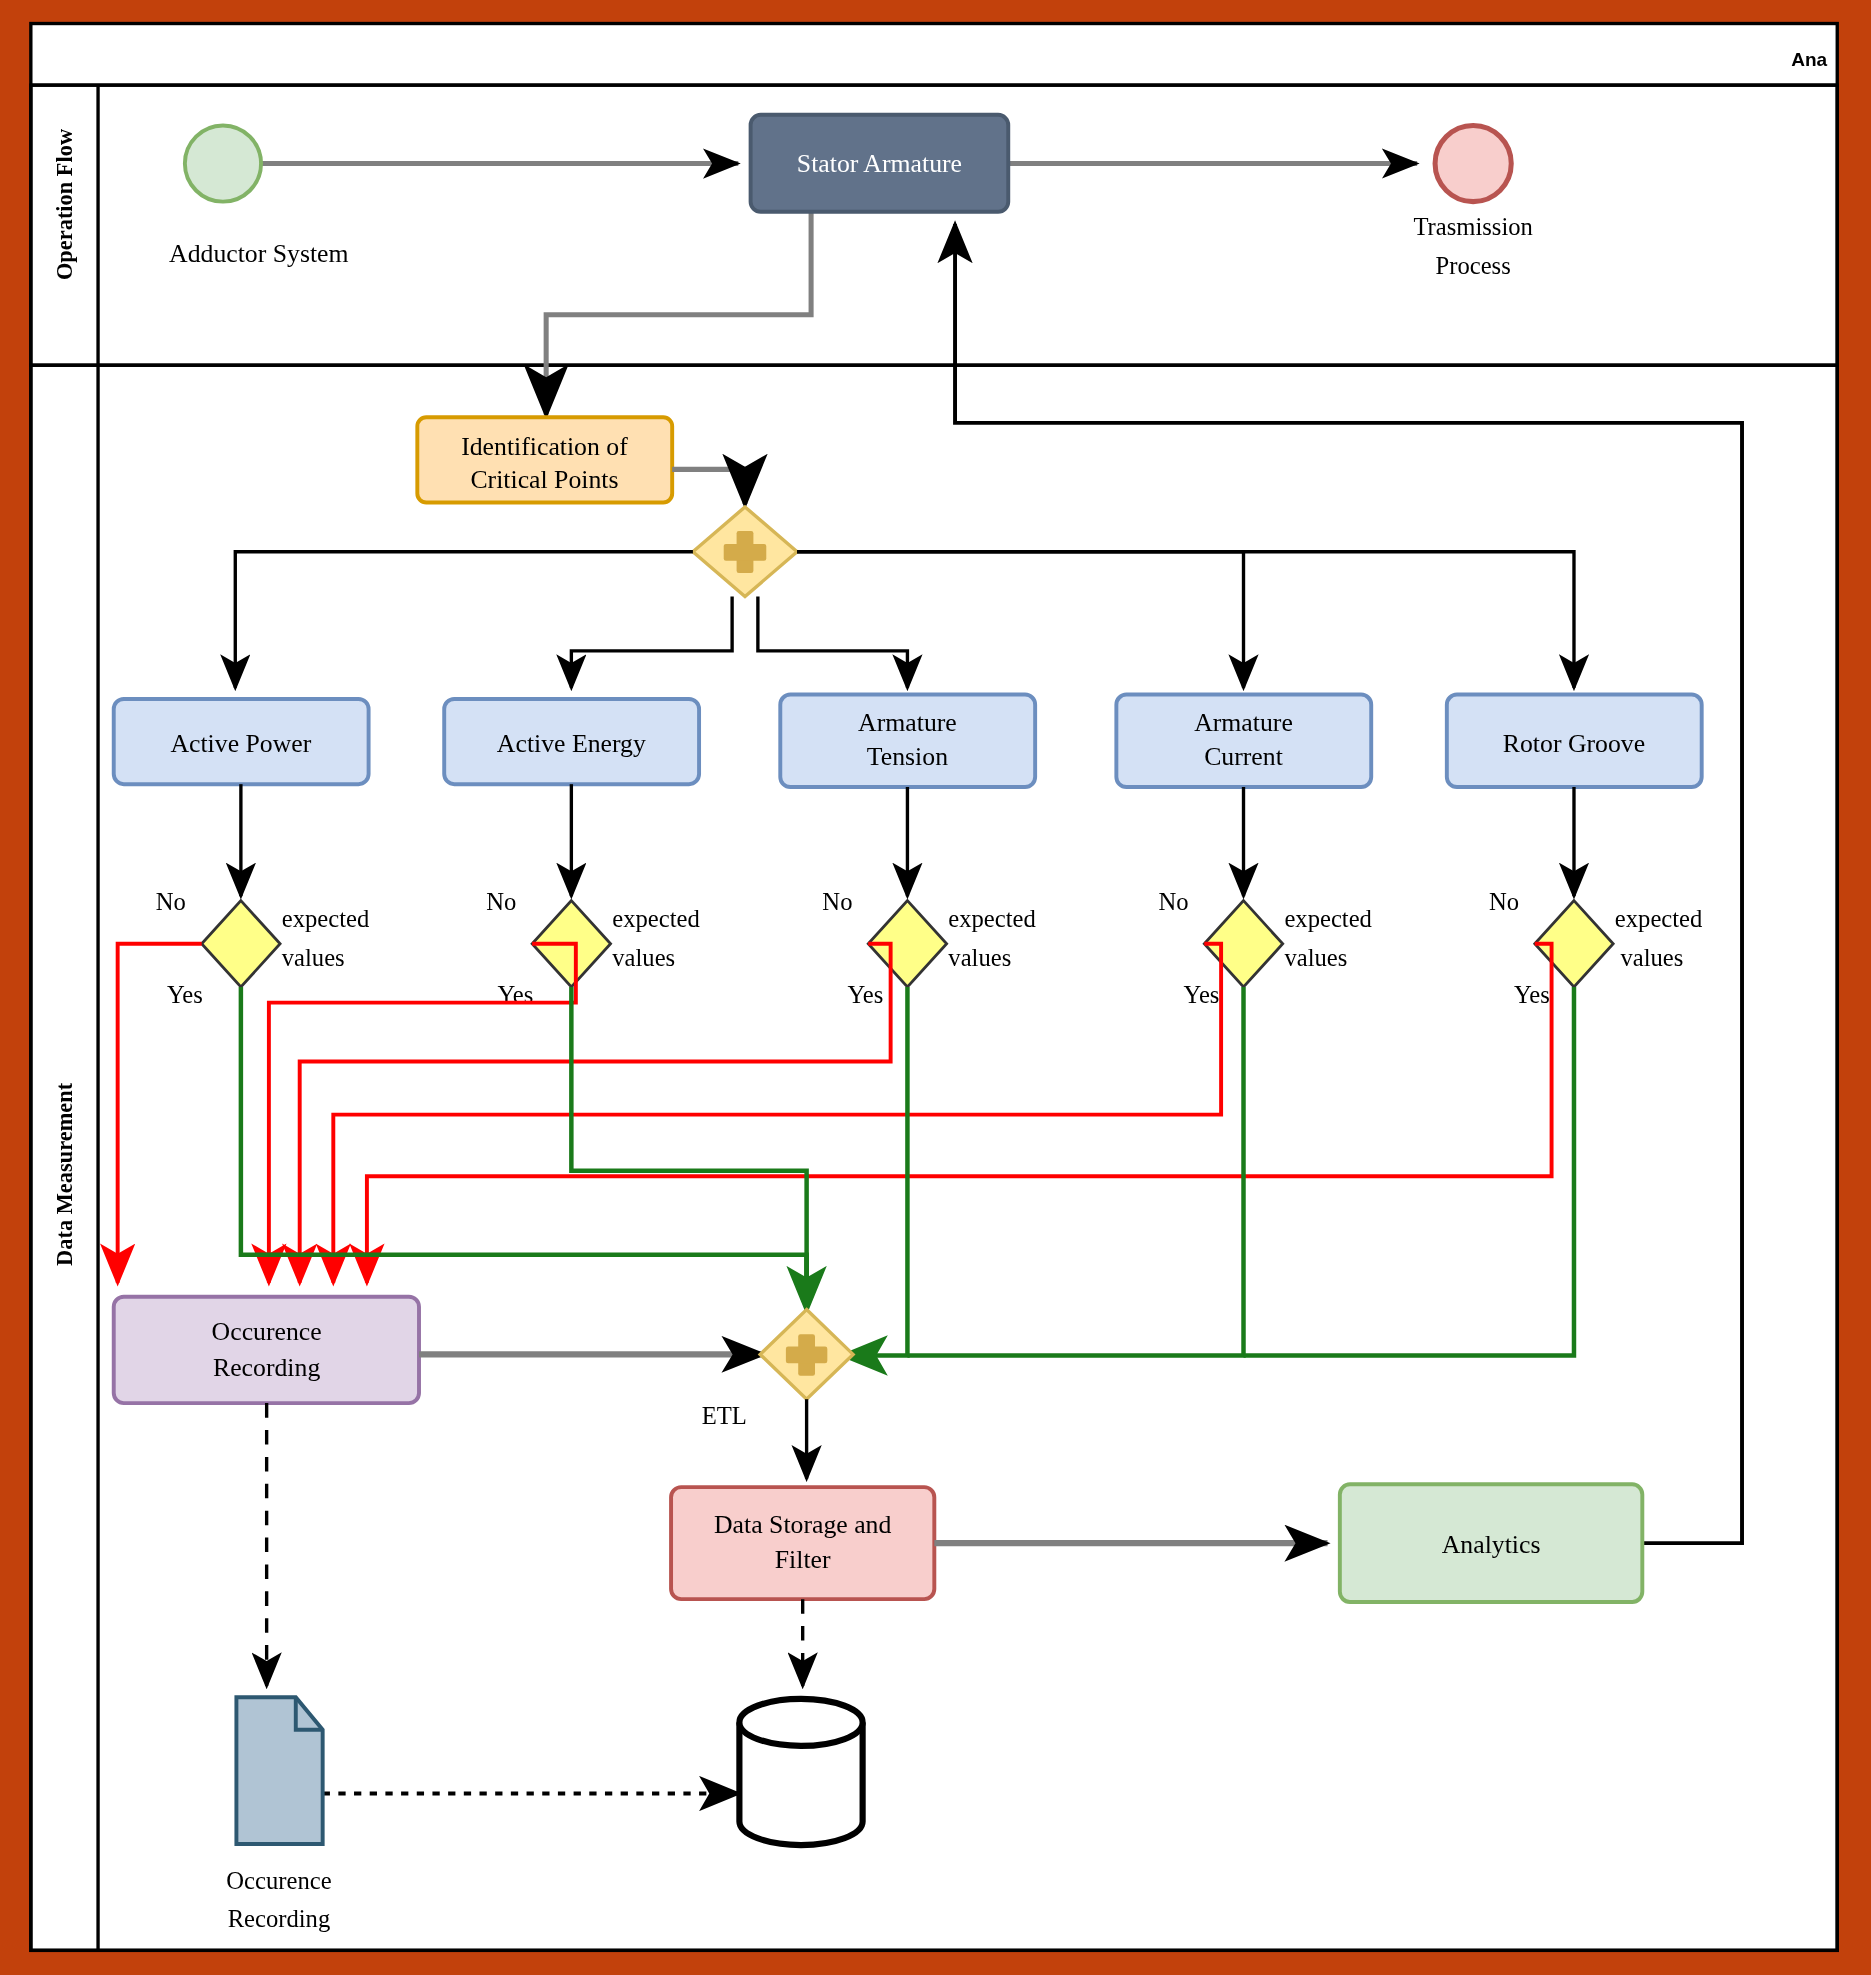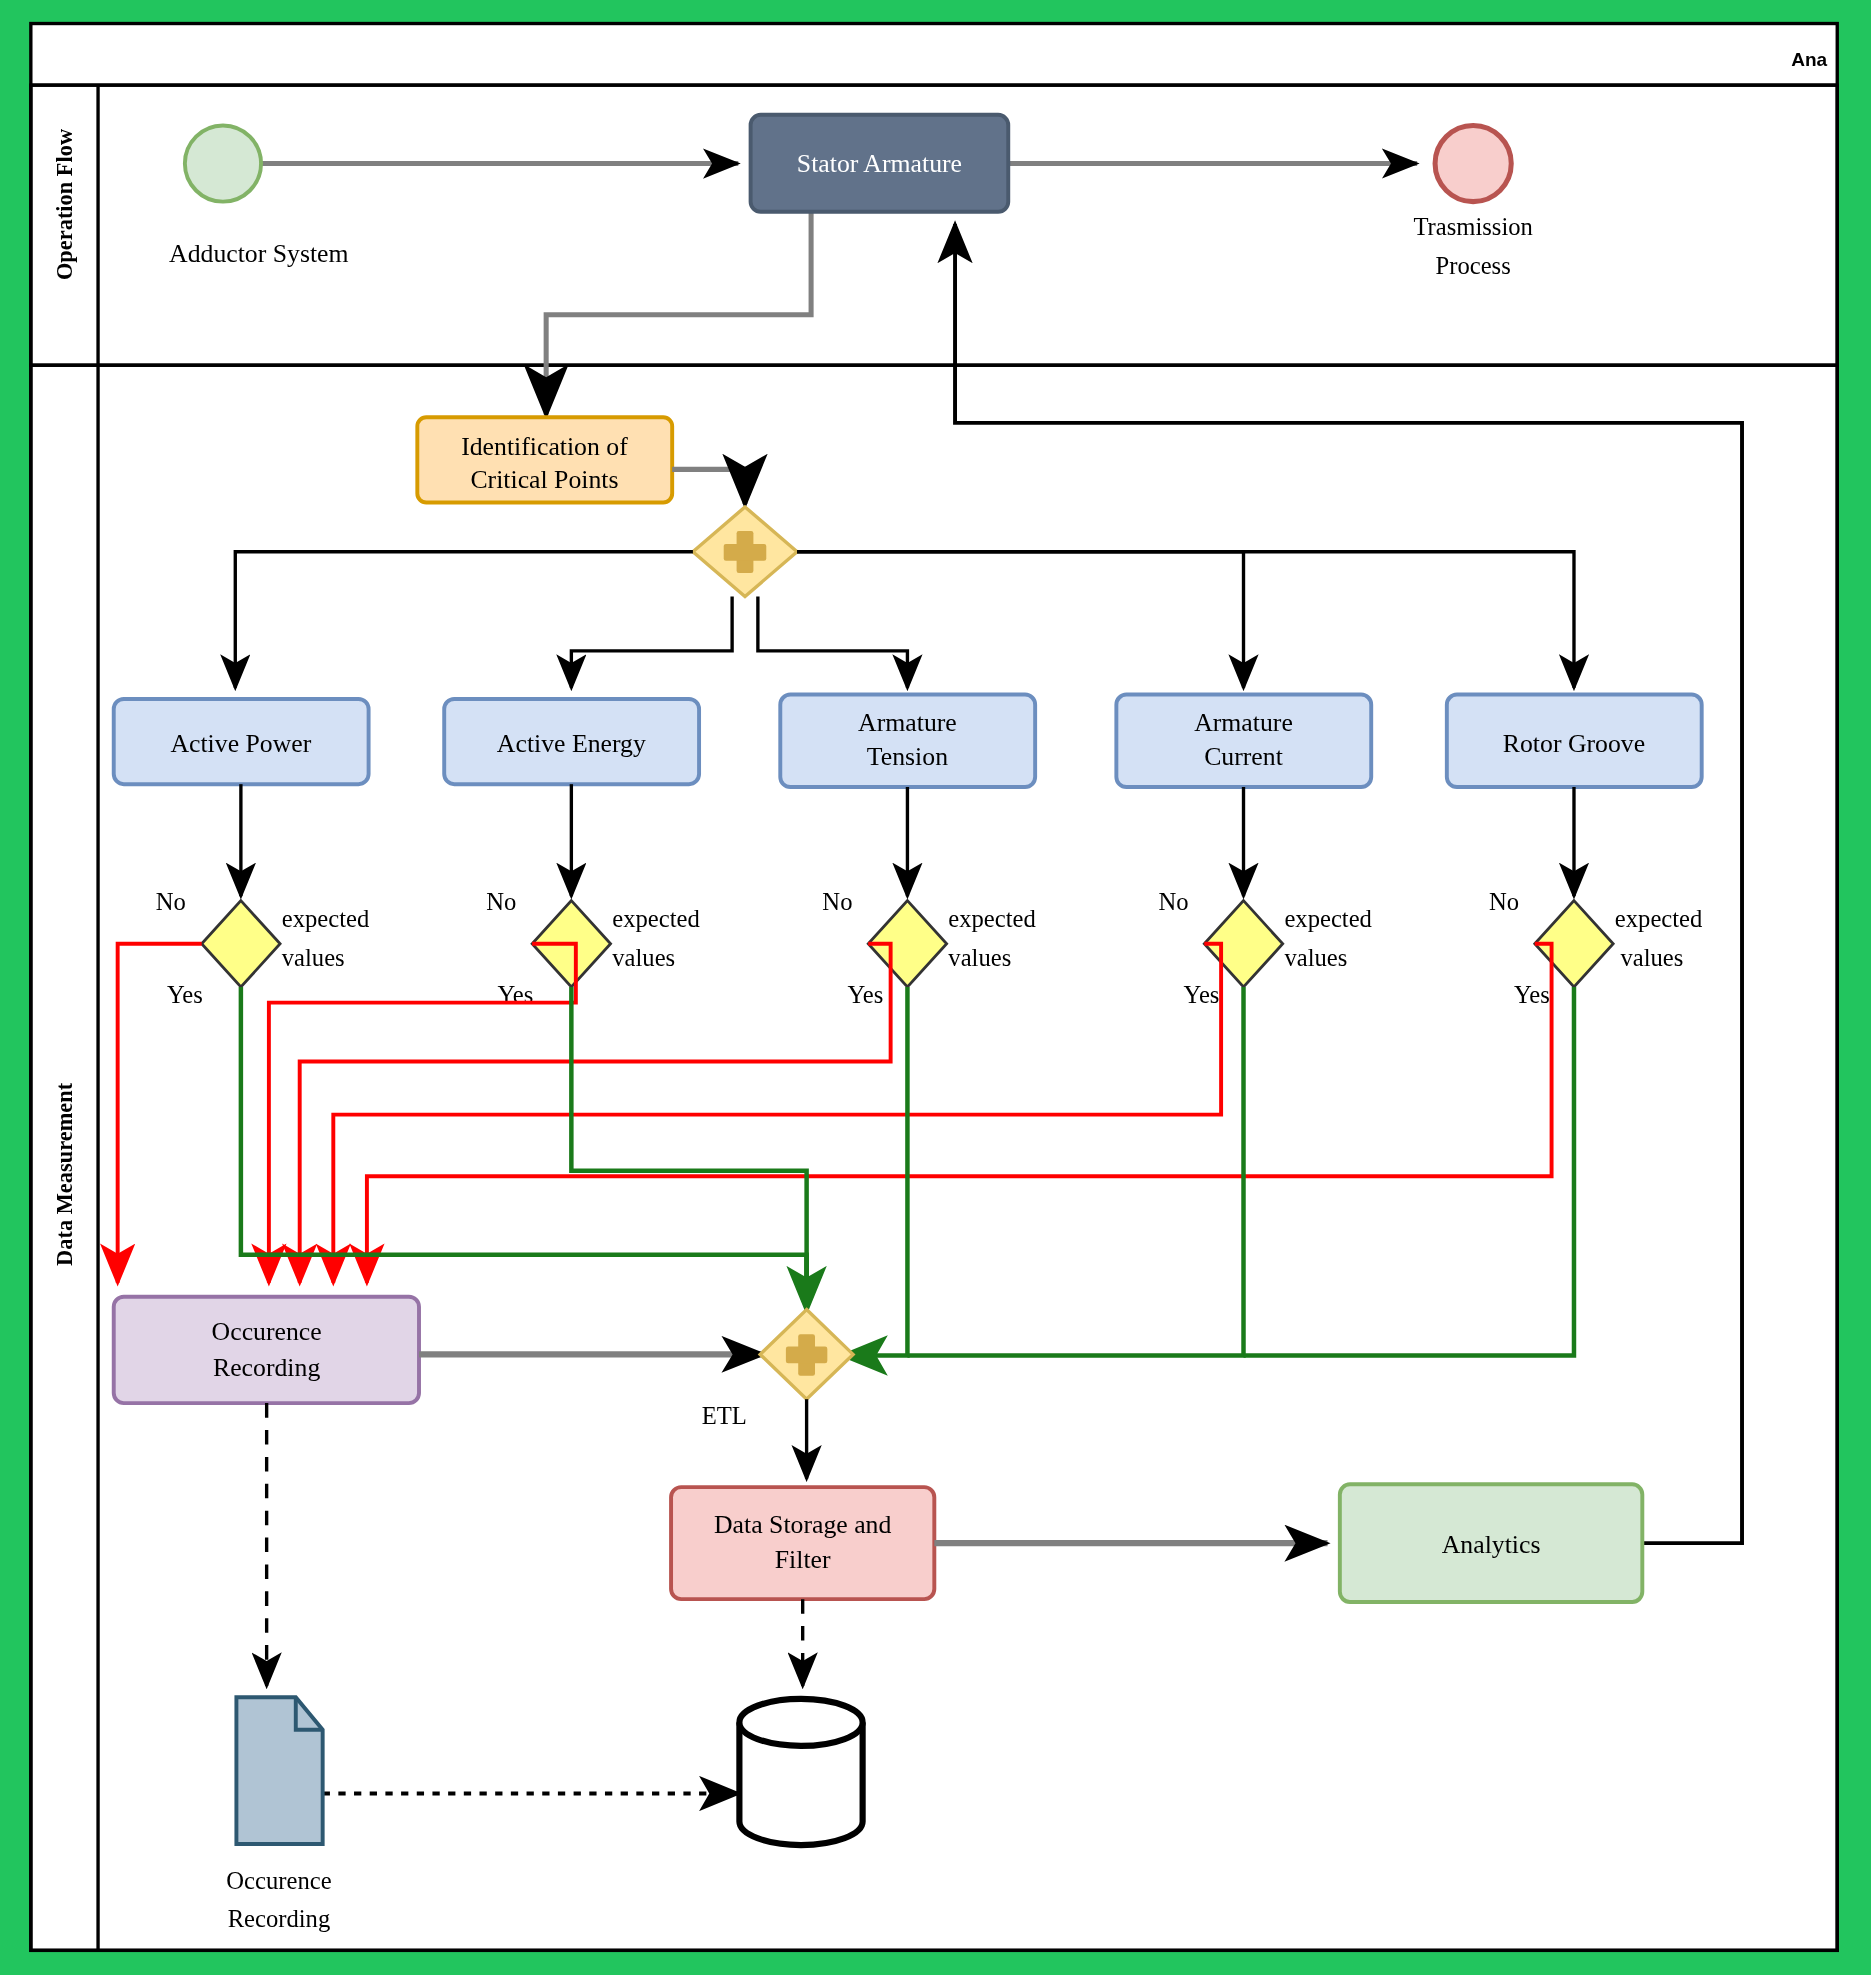--- a/index.html
+++ b/index.html
@@ -1,17 +1,17 @@
 <!DOCTYPE html>
 <html style="font-size:9px"><head>
 <meta charset="utf-8">
 <style>
   html,body{margin:0;padding:0;background:#fff;}
   body{width:1872px;height:1975px;font-family:"Liberation Serif",serif;}
-  #stage{position:relative;width:1872px;height:1975px;overflow:hidden;background:#22c55e;}
+  #stage{position:relative;width:1872px;height:1975px;overflow:hidden;background:#c2410c;}
   svg{position:absolute;inset:0;width:1872px;height:1975px;}
   .lane-title{font-family:"Liberation Serif",serif;font-weight:bold;font-size:40px;fill:#000;}
   .pool-title{font-family:"Liberation Sans",sans-serif;font-weight:bold;font-size:34px;fill:#000;}
   .nd{font-family:"Liberation Serif",serif;font-size:46px;fill:#000;text-anchor:middle;}
   .nd-w{font-family:"Liberation Serif",serif;font-size:46px;fill:#ffffff;text-anchor:middle;}
   .lbl{font-family:"Liberation Serif",serif;font-size:44px;fill:#000;}
   .lbl-c{font-family:"Liberation Serif",serif;font-size:44px;fill:#000;text-anchor:middle;}
 </style>
 </head>
 <body>

